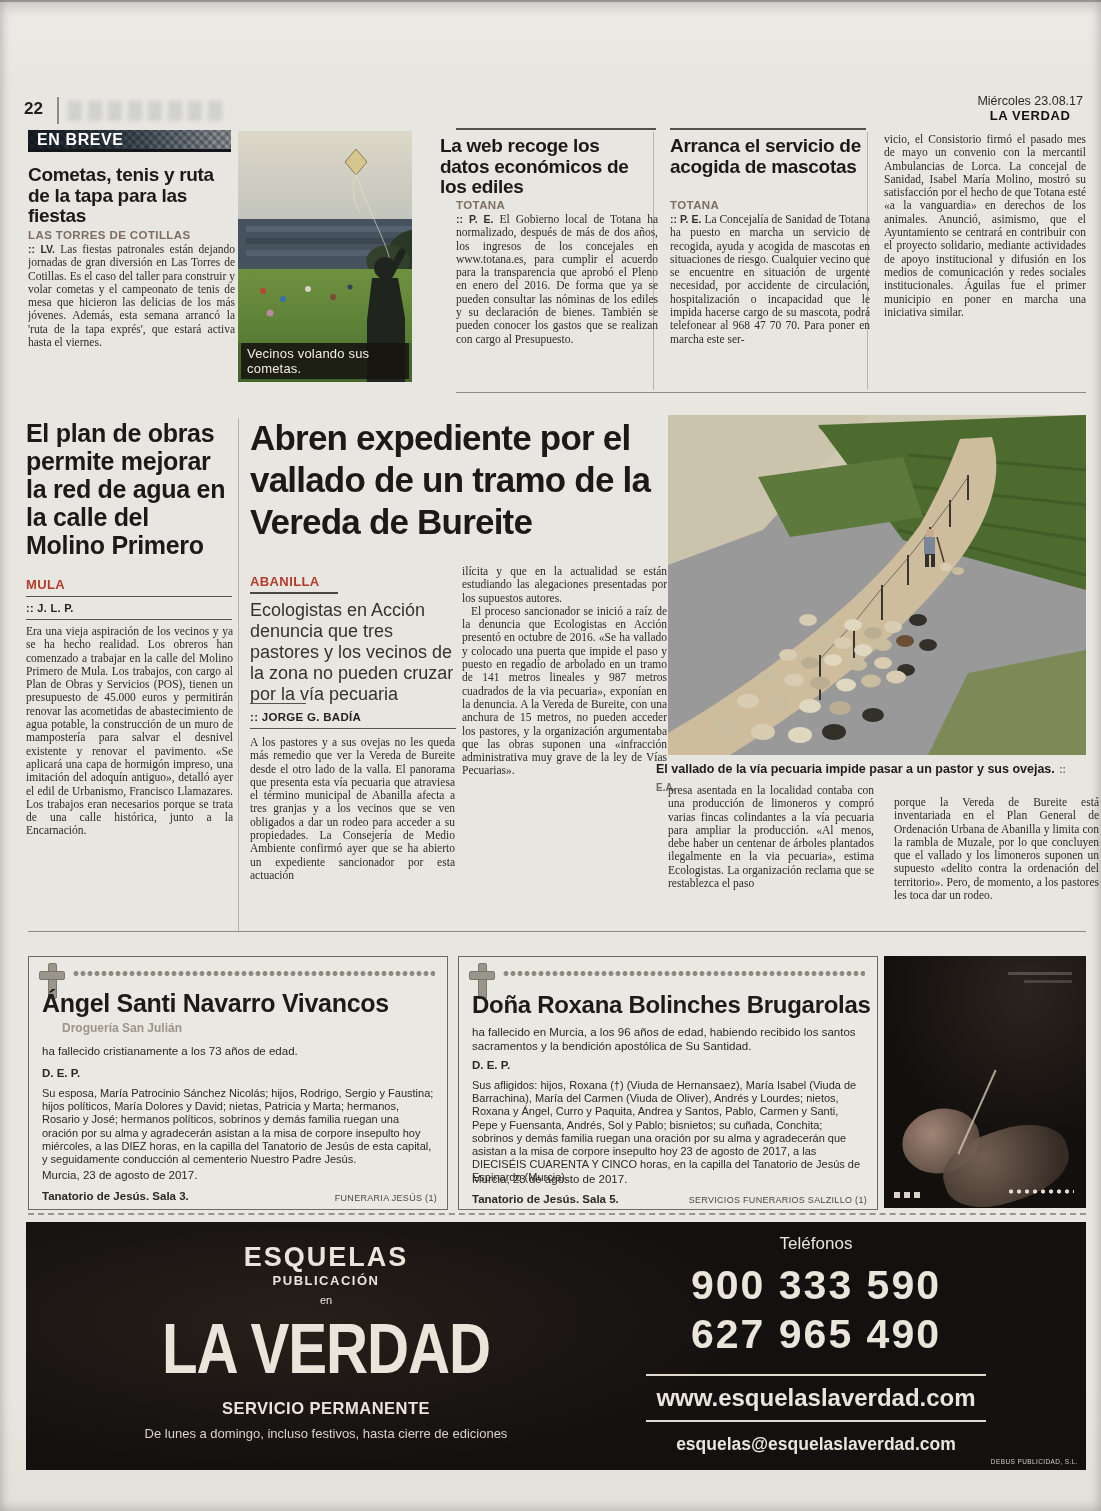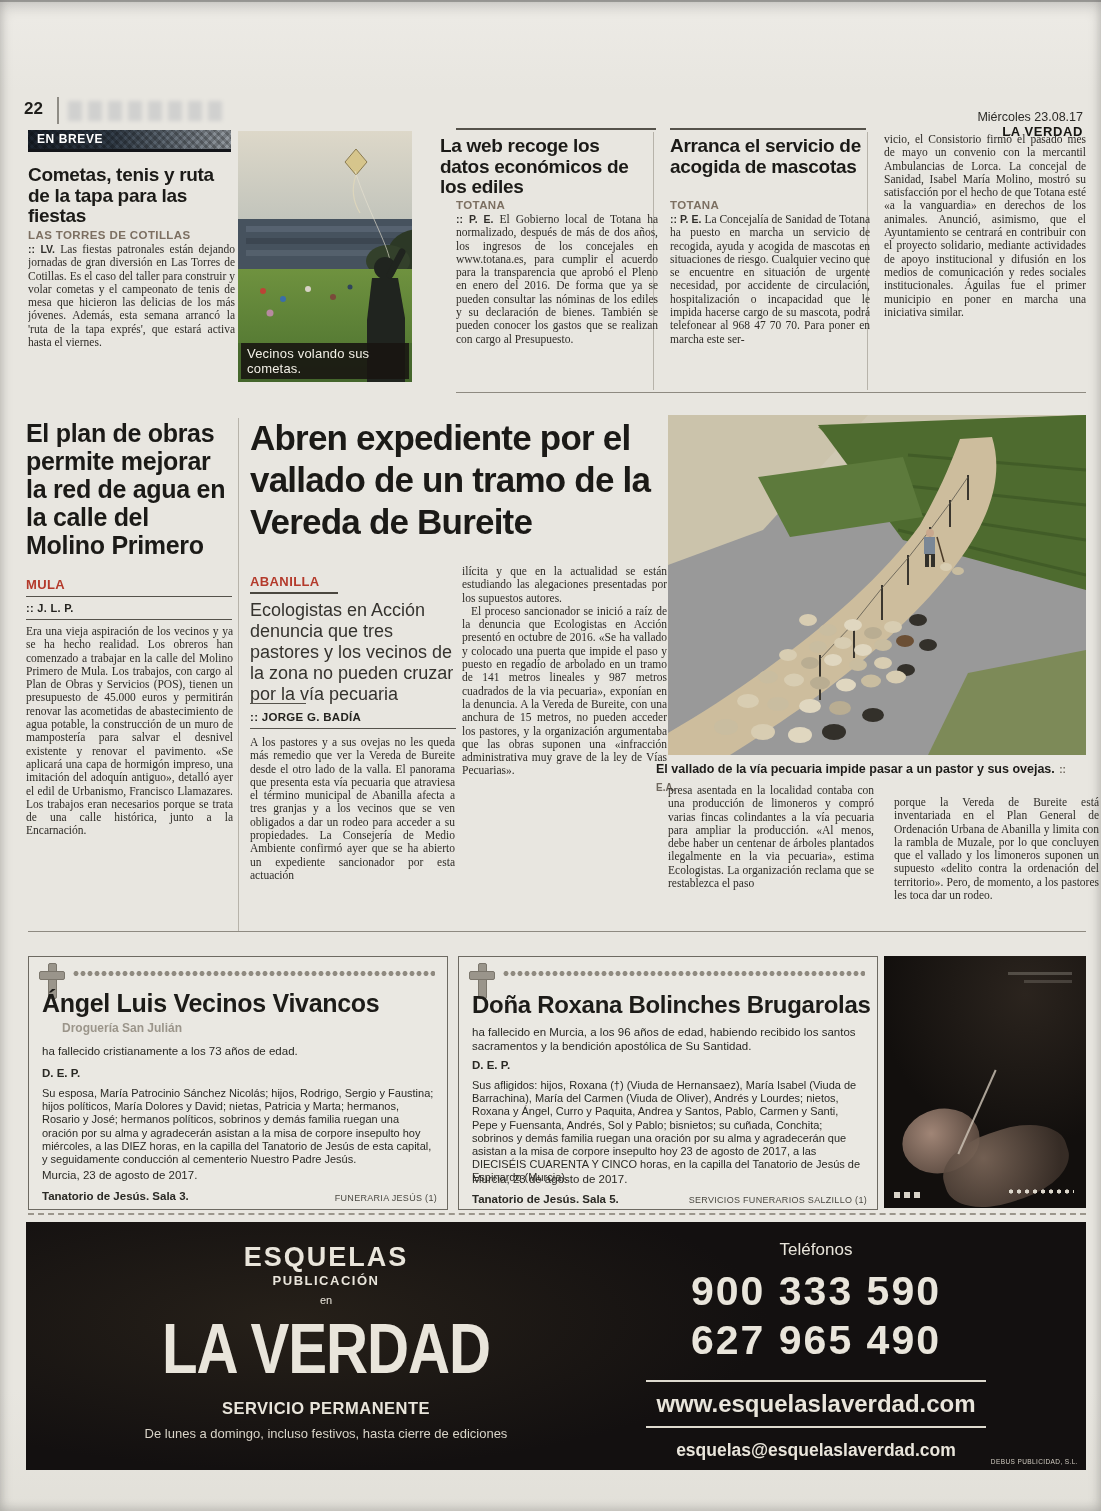--- a/index.html
+++ b/index.html
@@ -23,21 +23,21 @@
   .caption-overlay{position:absolute;left:3px;right:3px;bottom:3px;background:rgba(24,21,17,.88);
     color:#f2efe6;font-size:13px;font-weight:500;padding:3px 6px;letter-spacing:.2px;}
   .photo-caption{font-size:12.5px;font-weight:600;color:#1d1c19;}
   .photo-credit{font-size:10px;font-weight:700;color:#6e675d;}
   .indent{text-indent:9px;}
   
   .enbreve{background:
     repeating-linear-gradient(45deg,rgba(0,0,0,.22) 0 3px,transparent 3px 6px),
     repeating-linear-gradient(-45deg,rgba(0,0,0,.18) 0 3px,transparent 3px 6px),
     linear-gradient(90deg,#1a212b 0%,#313c48 40%,#5a646e 65%,#949aa0 100%);
-    border-bottom:3px solid #14161a;color:#fff;font-weight:700;font-size:12px;
+    border-bottom:3px solid #14161a;color:#fff;font-weight:700;font-size:16px;
     line-height:19px;padding-left:9px;letter-spacing:.6px;}
   
   .obit{border:1px solid #6d6a62;background:#eae8e2;}
   .obit-name{font-weight:700;color:#1c1b18;letter-spacing:-.3px;}
   .obit-sub{font-size:12px;font-weight:700;color:#9b958a;padding-left:20px;}
   .obit-line{font-size:11.5px;color:#2a2924;}
   .obit-body{font-size:11px;line-height:13.2px;color:#2a2924;text-align:left;}
   .beads{height:7px;background:radial-gradient(circle at 3px 3.5px,#8f8a80 2.2px,rgba(0,0,0,0) 2.8px);
     background-size:7px 7px;background-repeat:repeat-x;}
   .cross{position:relative;width:26px;height:36px;}
@@ -52,21 +52,21 @@
 </style>
 </head>
 <body>
 
 <div class="page">
 
   <div class="abs" style="left:0;top:35;width:1101px;height:2px;background:#3a3a3a;opacity:.35;"></div>
   <div class="abs sans" style="left:24px;top:99px;font-size:17px;font-weight:700;color:#1f1e1b;">22</div>
   <div class="abs" style="left:57px;top:97px;width:1.5px;height:27px;background:#8f8c85;"></div>
   <div class="abs ghost" style="left:68px;top:101px;width:160px;height:20px;"></div>
-  <div class="abs sans" style="right:18px;top:94px;text-align:right;margin-top:16px;">
+  <div class="abs sans" style="right:18px;top:94px;text-align:center;">
     <div style="font-size:12.5px;color:#2b2a26;">Miércoles 23.08.17</div>
     <div style="font-size:13px;font-weight:800;letter-spacing:.6px;color:#151410;">LA VERDAD</div>
   </div>
 
   <div class="abs enbreve" style="left:28px;top:130px;width:194px;height:19px;">EN BREVE</div>
 
   <div class="abs headline sans" style="left:28px;top:165px;width:206px;font-size:19px;">Cometas, tenis y ruta de la tapa para las fiestas</div>
   <div class="abs dateline" style="left:28px;top:229px;">LAS TORRES DE COTILLAS</div>
   <p class="abs body-txt" style="left:28px;top:243px;width:207px;height:136px;margin:0;"><span class="lead">:: LV.</span> <span>Las fiestas patronales están dejando jornadas de gran diversión en Las Torres de Cotillas. Es el caso del taller para construir y volar cometas y el campeonato de tenis de mesa que hicieron las delicias de los más jóvenes. Además, esta semana arrancó la 'ruta de la tapa exprés', que estará activa hasta el viernes.</span></p>
 
@@ -205,21 +205,21 @@
     <span class="photo-credit">:: E.A.</span>
   </div>
   <p class="abs body-txt" style="left:668px;top:784px;width:206px;height:138px;margin:0;">presa asentada en la localidad contaba con una producción de limoneros y compró varias fincas colindantes a la vía pecuaria para ampliar la producción. «Al menos, debe haber un centenar de árboles plantados ilegalmente en la via pecuaria», estima Ecologistas. La organización reclama que se restablezca el paso</p>
   <p class="abs body-txt" style="left:882px;top:784px;width:205px;height:152px;margin:12px;">porque la Vereda de Bureite está inventariada en el Plan General de Ordenación Urbana de Abanilla y limita con la rambla de Muzale, por lo que concluyen que el vallado y los limoneros suponen un supuesto «delito contra la ordenación del territorio». Pero, de momento, a los pastores les toca dar un rodeo.</p>
 
   <div class="abs" style="left:28px;top:931px;width:1058px;height:1px;background:#8e8a81;"></div>
 
   <div class="abs obit" style="left:28px;top:956px;width:418px;height:252px;">
     <div class="abs cross" style="left:10px;top:6px;"></div>
     <div class="abs beads" style="left:44px;top:13px;width:362px;"></div>
-    <div class="abs obit-name sans" style="left:13px;top:32px;font-size:25px;">Ángel Luis Vecinos Vivancos</div>
+    <div class="abs obit-name sans" style="left:13px;top:32px;font-size:25px;">Ángel Santi Navarro Vivancos</div>
     <div class="abs obit-sub" style="left:13px;top:64px;">Droguería San Julián</div>
     <div class="abs obit-line" style="left:13px;top:88px;">ha fallecido cristianamente a los 73 años de edad.</div>
     <div class="abs obit-line" style="left:13px;top:110px;font-weight:700;">D. E. P.</div>
     <p class="abs obit-body" style="left:13px;top:130px;width:392px;margin:0;">Su esposa, María Patrocinio Sánchez Nicolás; hijos, Rodrigo, Sergio y Faustina; hijos políticos, María Dolores y David; nietas, Patricia y Marta; hermanos, Rosario y José; hermanos políticos, sobrinos y demás familia ruegan una oración por su alma y agradecerán asistan a la misa de corpore insepulto hoy miércoles, a las DIEZ horas, en la capilla del Tanatorio de Jesús de esta capital, y seguidamente conducción al cementerio Nuestro Padre Jesús.</p>
     <div class="abs obit-line" style="left:13px;top:212px;">Murcia, 23 de agosto de 2017.</div>
     <div class="abs obit-line" style="left:13px;top:233px;font-weight:700;">Tanatorio de Jesús. Sala 3.</div>
     <div class="abs" style="right:10px;top:236px;font-size:9px;color:#4a4841;letter-spacing:.3px;">
       <span>FUNERARIA JESÚS</span>
       <span>(1)</span>
     </div>
@@ -259,21 +259,21 @@
   <div class="abs blackad" style="left:26px;top:1222px;width:1060px;height:248px;">
     <div class="abs sans" style="left:60px;top:14px;width:480px;text-align:center;">
       <div style="font-size:27px;letter-spacing:2px;font-weight:700;margin-top:6px;">ESQUELAS</div>
       <div style="font-size:13px;letter-spacing:1.5px;font-weight:700;">PUBLICACIÓN</div>
       <div style="font-size:11px;margin-top:6px;">en</div>
       <div style="font-size:56px;font-weight:800;letter-spacing:-1px;margin-top:2px;transform:scale(1.04,1.25);transform-origin:center top;">LA VERDAD</div>
       <div style="font-size:16.5px;font-weight:700;letter-spacing:.5px;margin-top:26px;">SERVICIO PERMANENTE</div>
       <div style="font-size:13px;margin-top:8px;color:#d9d4c8;">De lunes a domingo, incluso festivos, hasta cierre de ediciones</div>
     </div>
     <div class="abs sans" style="left:590px;top:12px;width:400px;text-align:center;">
-      <div style="font-size:17px;margin-top:6px;">Teléfonos</div>
+      <div style="font-size:17px;">Teléfonos</div>
       <div style="font-size:41px;font-weight:800;letter-spacing:2px;margin-top:8px;">900 333 590</div>
       <div style="font-size:41px;font-weight:800;letter-spacing:2px;margin-top:2px;">627 965 490</div>
       <div class="adrule" style="width:340px;margin:16px auto 0;"></div>
       <div style="font-size:24px;font-weight:700;margin-top:8px;">www.esquelaslaverdad.com</div>
       <div class="adrule" style="width:340px;margin:8px auto 0;"></div>
       <div style="font-size:17.5px;font-weight:700;margin-top:12px;">esquelas@esquelaslaverdad.com</div>
     </div>
     <div class="abs" style="right:8px;bottom:5px;font-size:6.5px;color:#cfcabf;letter-spacing:.4px;">DEBUS PUBLICIDAD, S.L.</div>
   </div>
 

